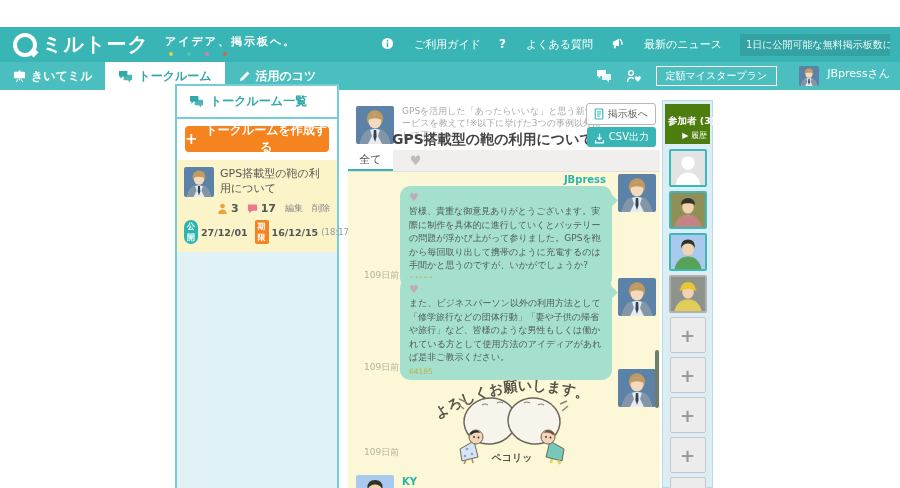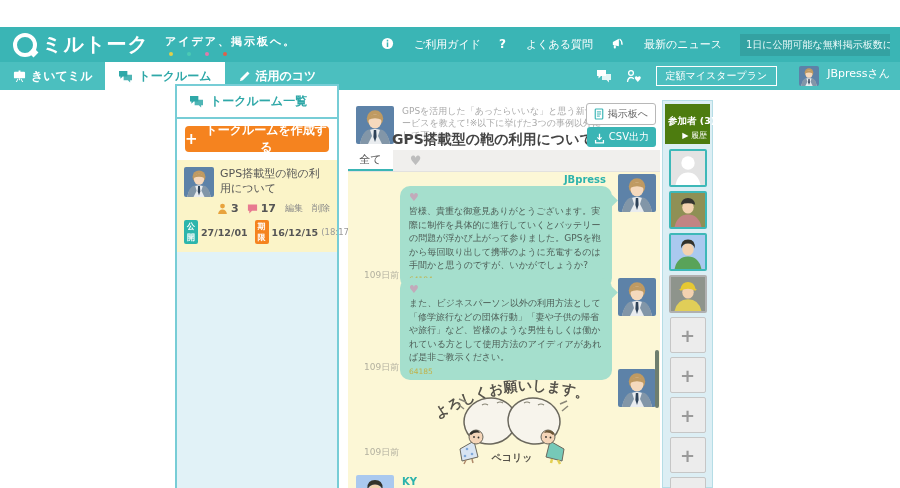--- a/index.html
+++ b/index.html
@@ -43,21 +43,21 @@
   .create-btn .plus { font-size:15px; font-weight:bold; line-height:1; }
   .room-card { background:#fbf4c8; padding:7px 7px 8px; cursor:pointer; }
   .rc-top { display:flex; gap:6px; }
   .av30 { width:30px; height:30px; border-radius:2px; overflow:hidden; flex:0 0 30px; display:block; }
   .rc-title { font-size:11px; color:#555; line-height:1.35; }
   .rc-stats { display:flex; align-items:center; justify-content:flex-end; gap:3px; margin-top:5px; font-size:11px; color:#555; }
   .rc-stats b { font-weight:bold; }
   .rc-link { font-size:9px; color:#888; margin-left:6px; cursor:pointer; }
   .rc-dates { display:flex; align-items:center; gap:3px; margin-top:5px; }
   .badge { font-size:8px; color:#fff; border-radius:2px; padding:1px 3px; font-weight:bold; }
-  .badge.open { background:#2cb5ac; }
+  .badge.open { background:#2cb5ac;border-radius:7px; }
   .badge.limit { background:#f5831f; }
   .rc-date { font-size:9.5px; font-weight:bold; color:#555; }
   .rc-time { font-size:8.5px; color:#999; }
 
   
   .main { position:absolute; left:348px; top:100px; width:312px; height:388px; }
   .chat-head { position:absolute; left:0; top:0; width:312px; height:50px; background:#fff; }
   .av38 { width:38px; height:38px; border-radius:2px; overflow:hidden; display:block; }
   .ch-av { position:absolute; left:8px; top:6px; }
   .ch-q { position:absolute; left:54px; top:5px; width:200px; font-size:9px; color:#a9a9a9; line-height:1.35; }

